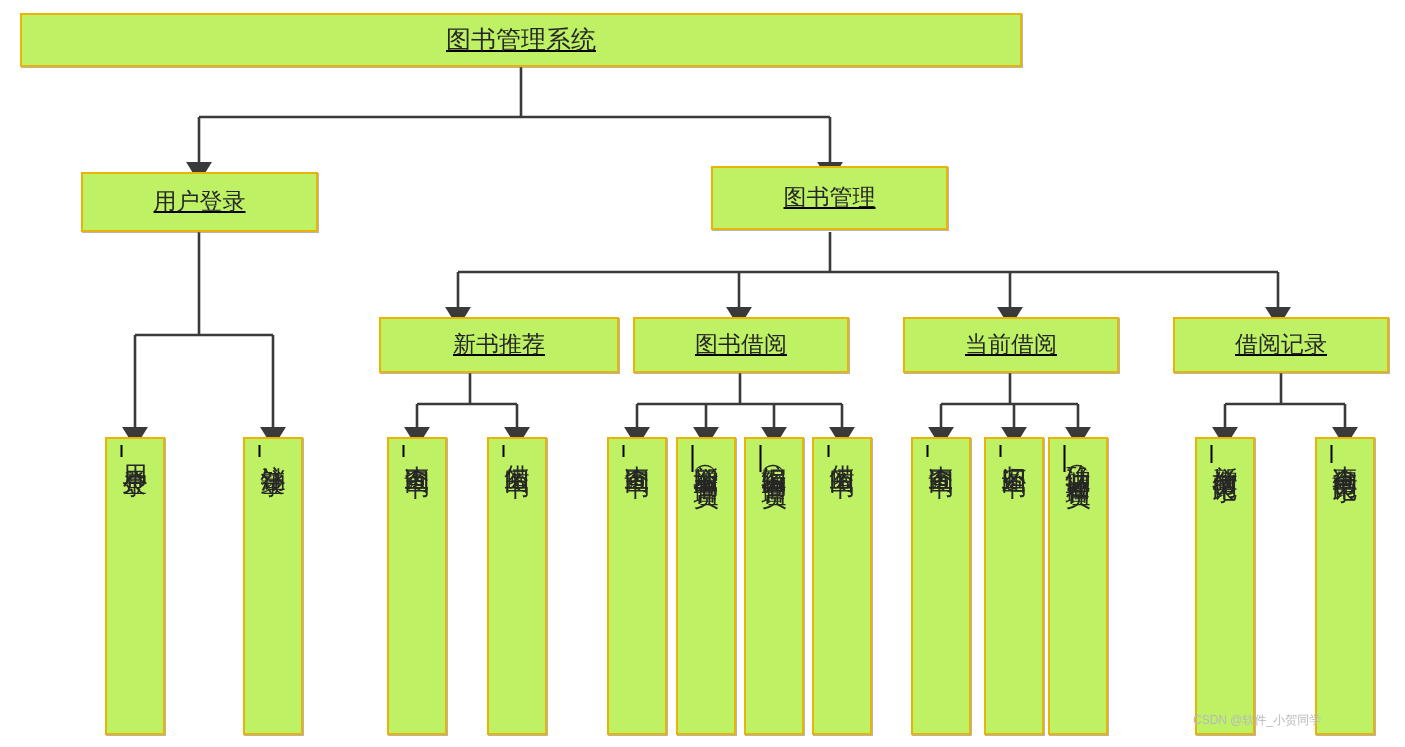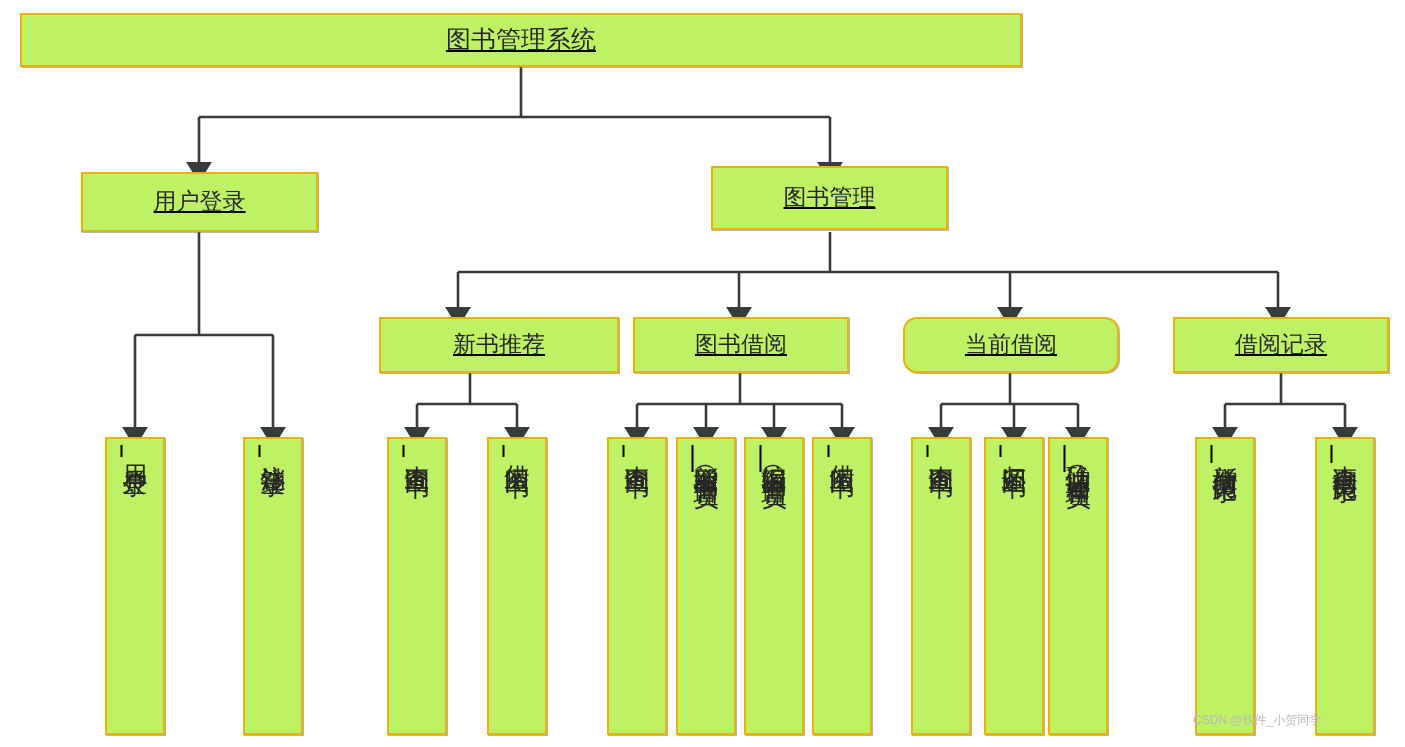--- a/index.html
+++ b/index.html
@@ -121,21 +121,21 @@
   <div class="node lvl2" style="left:711px;top:166px;width:237px;height:64px;">
     <span class="label">图书管理</span>
   </div>
 
   <div class="node lvl3" style="left:362px;top:317px;width:240px;height:56px;margin-left:17px;">
     <span class="label">新书推荐</span>
   </div>
   <div class="node lvl3" style="left:633px;top:317px;width:216px;height:56px;">
     <span class="label">图书借阅</span>
   </div>
-  <div class="node lvl3" style="left:903px;top:317px;width:216px;height:56px;border-radius:14px;">
+  <div class="node lvl3" style="left:903px;top:317px;width:216px;height:56px;">
     <span class="label">当前借阅</span>
   </div>
   <div class="node lvl3" style="left:1173px;top:317px;width:216px;height:56px;align-items:center;">
     <span class="label">借阅记录</span>
   </div>
 
   <div class="node leaf" style="left:105px;top:437px;width:60px;height:298px;">
     <span class="label">用户登录</span>
   </div>
   <div class="node leaf" style="left:243px;top:437px;width:60px;height:298px;">

